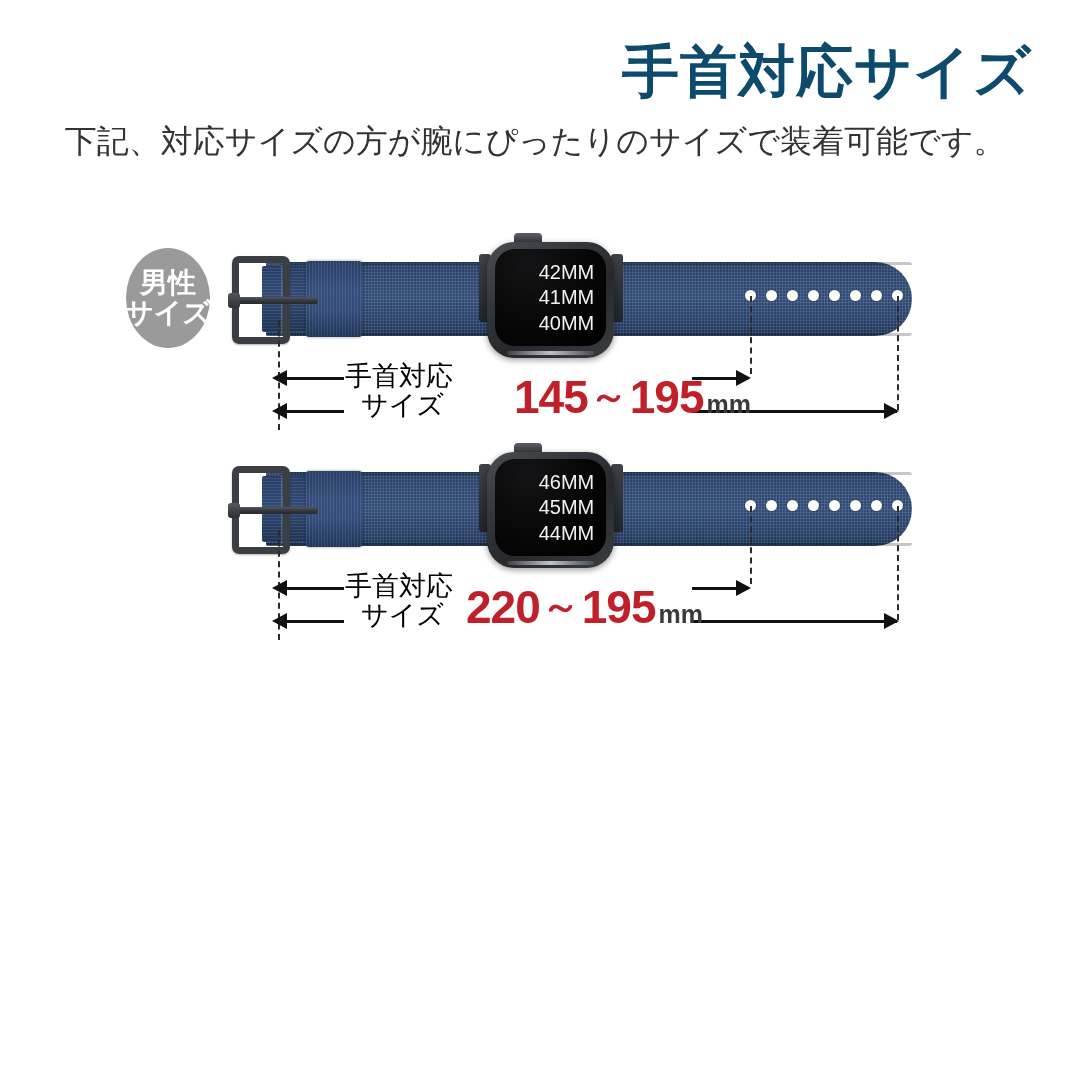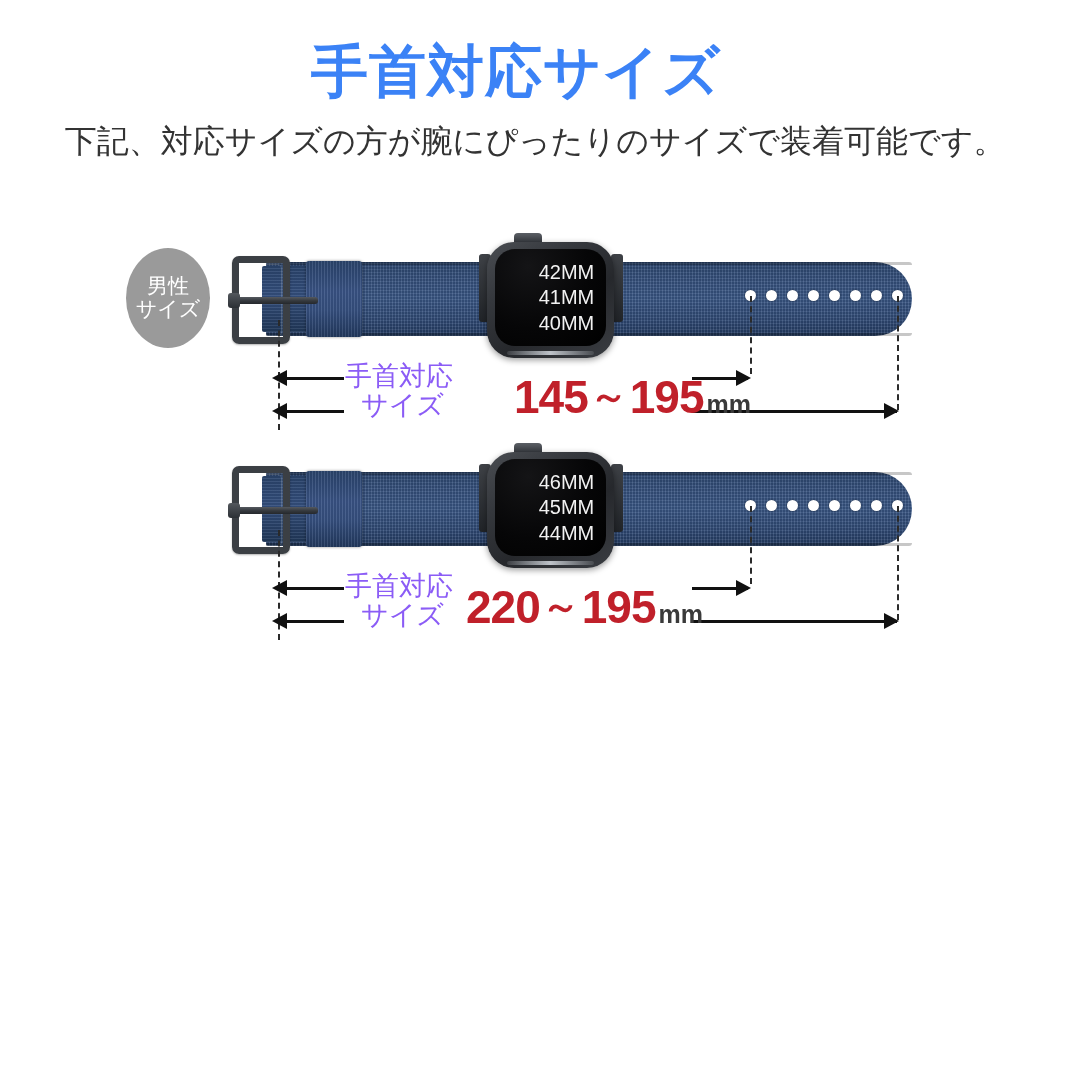--- a/index.html
+++ b/index.html
@@ -18,24 +18,24 @@
     background: #ffffff;
     overflow: hidden;
   }
 
   
   .title {
     position: absolute;
     left: 0;
     top: 40px;
     width: 1032px;
-    text-align: center;
+    text-align: right;
     font-size: 57px;
     font-weight: bold;
-    color: #3b82f6;
+    color: #0c4a6e;
     letter-spacing: 1px;
     line-height: 1.1;
     white-space: nowrap;
   }
   .subtitle {
     position: absolute;
     left: 0;
     top: 122px;
     width: 1070px;
     text-align: center;
@@ -67,22 +67,22 @@
     border-radius: 50%;
     background: #9a9a9a;
     display: flex;
     flex-direction: column;
     align-items: center;
     justify-content: center;
     line-height: 1.08;
   }
   .badge span {
     color: #ffffff;
-    font-size: 21px;
-    font-weight: 400;
+    font-size: 28px;
+    font-weight: 700;
     white-space: nowrap;
   }
 
   
   .strap {
     position: absolute;
     top: 30px;
     left: 266px;
     width: 646px;
     height: 74px;
@@ -292,21 +292,21 @@
     width: 0;
     height: 0;
     border-top: 8px solid transparent;
     border-bottom: 8px solid transparent;
   }
   .arrow-head.left  { border-right: 15px solid #111111; }
   .arrow-head.right { border-left: 15px solid #111111; }
 
   .meas-label {
     position: absolute;
-    color: #8b5cf6;
+    color: #000000;
     font-size: 27px;
     font-weight: 500;
     line-height: 1.08;
     white-space: nowrap;
   }
   .meas-label .l2 {
     display: block;
     padding-left: 16px;
   }
   .meas-value {

